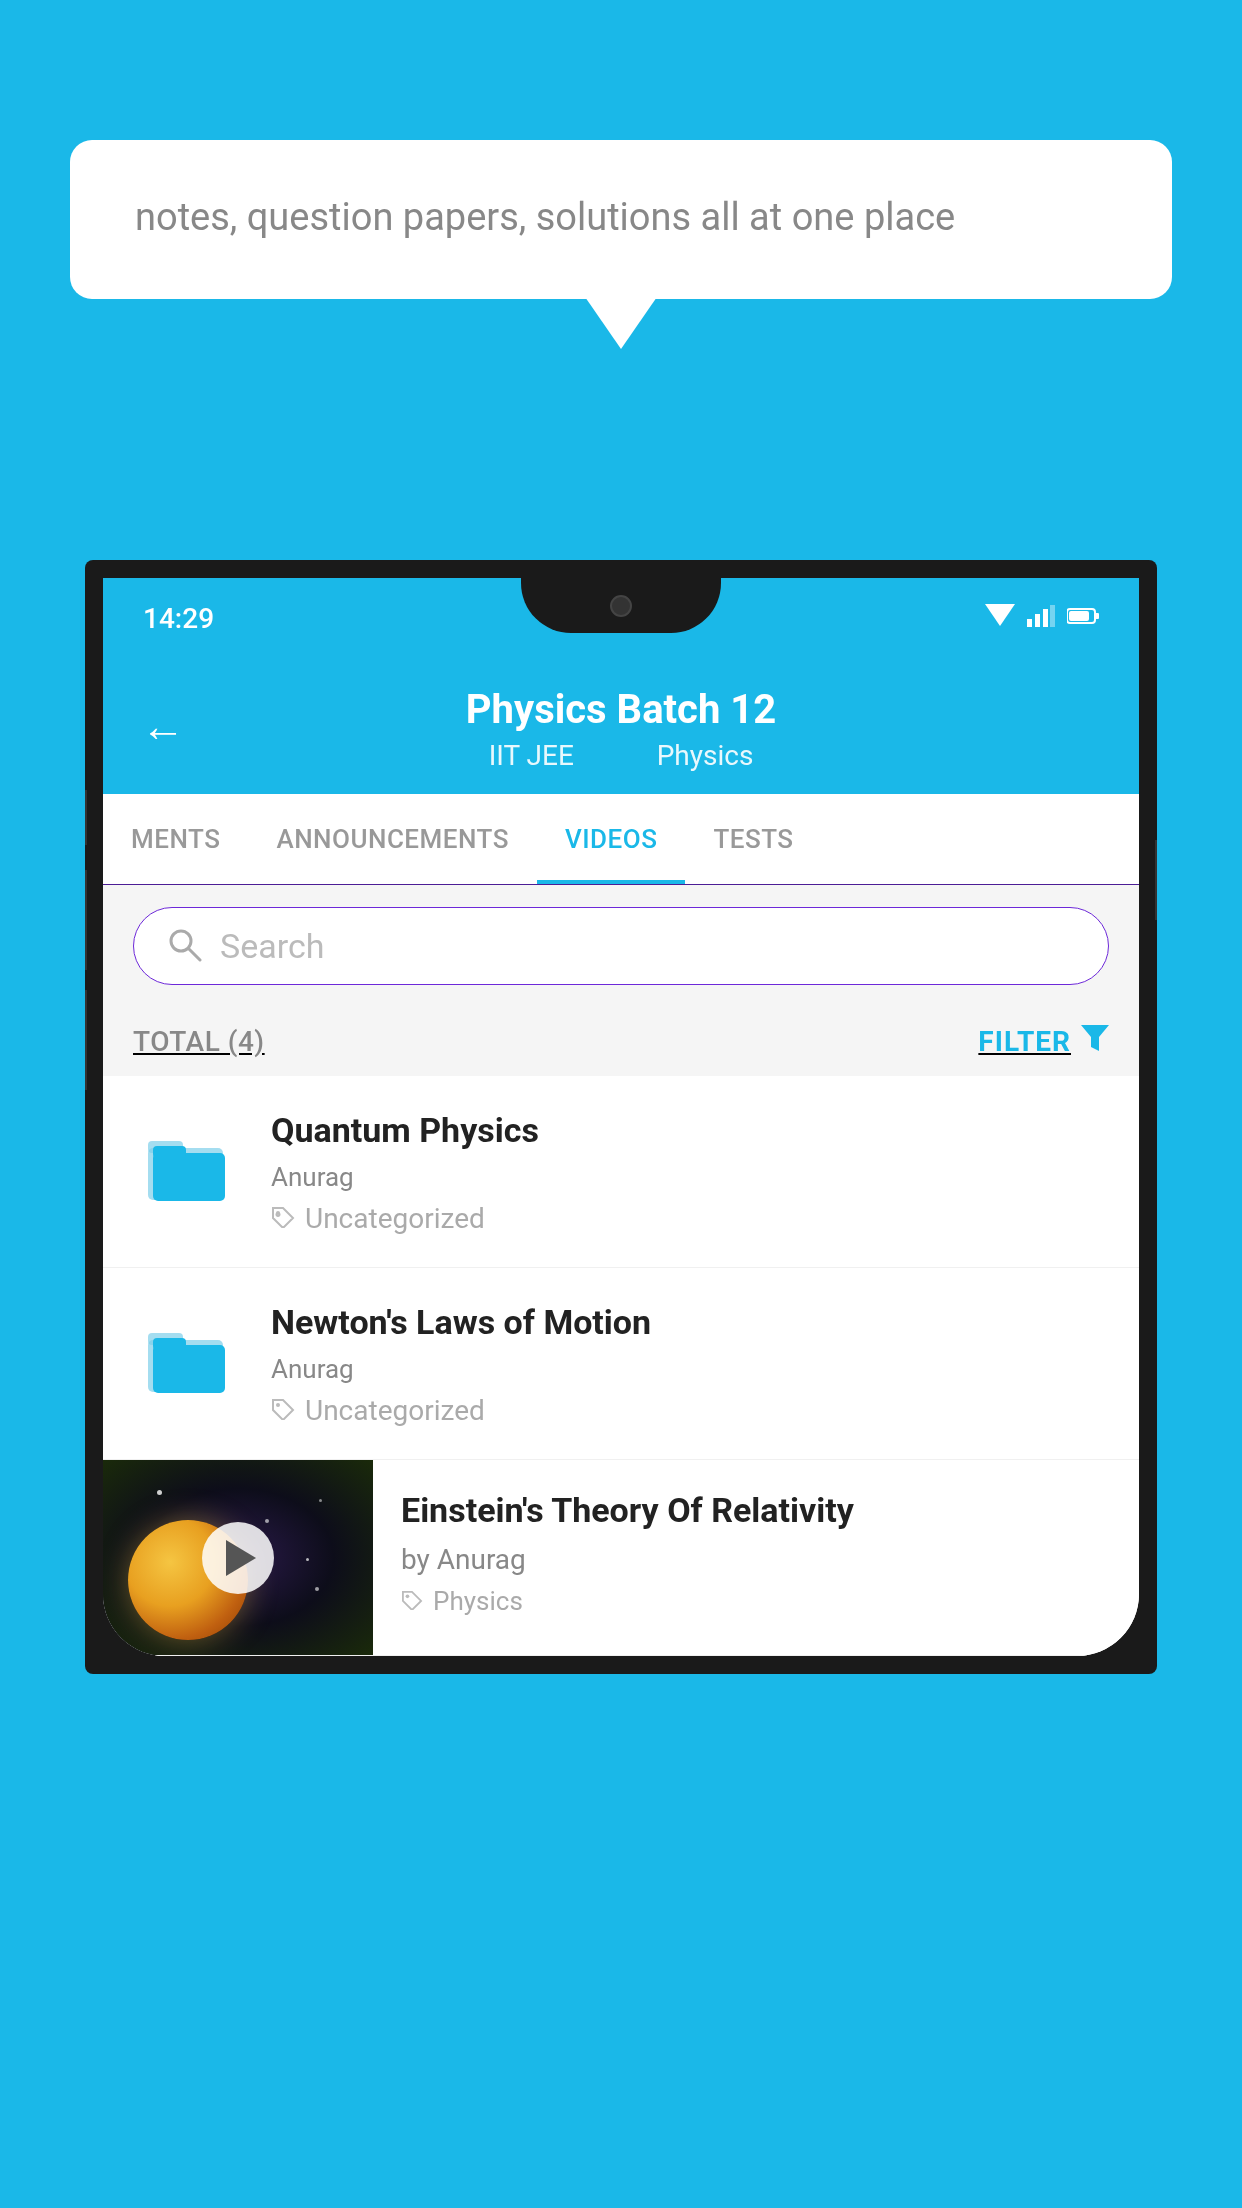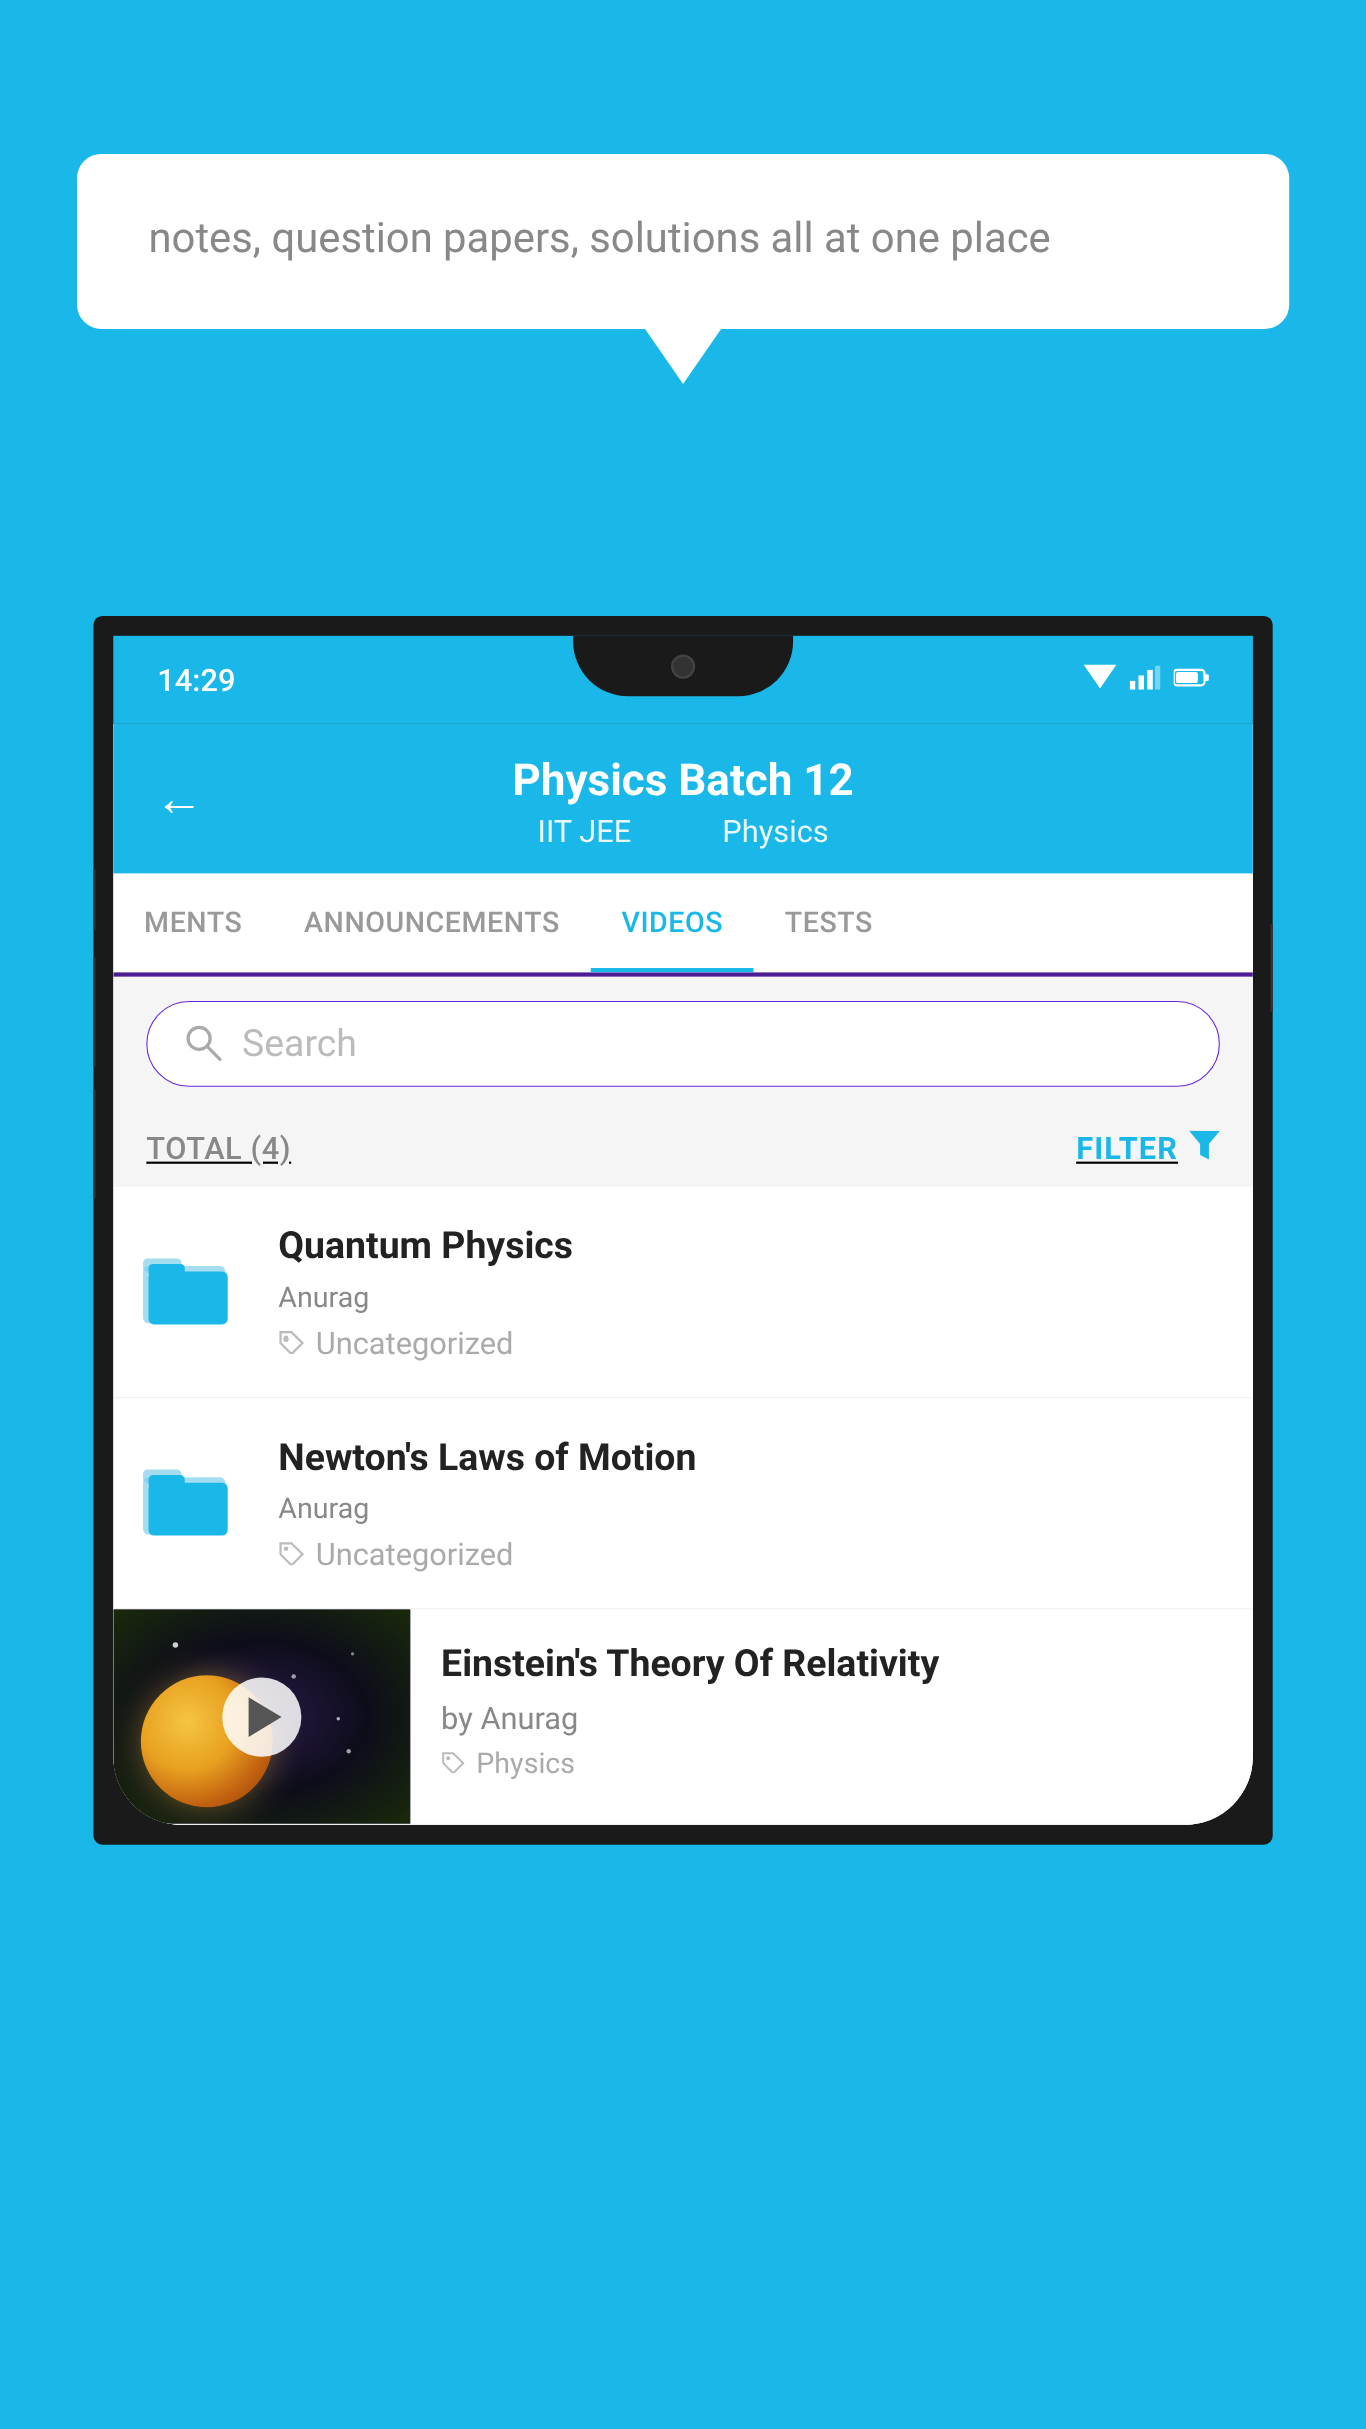--- a/index.html
+++ b/index.html
@@ -155,21 +155,21 @@
     }
 
     .header-subtitle span {
       margin: 0 24px;
     }
 
     
     .tabs-container {
       display: flex;
       background: white;
-      border-bottom: 4px solid #4c1d95;
+      border-bottom: 1px solid #4c1d95;
       overflow-x: auto;
     }
 
     .tab-item {
       padding: 30px 28px;
       font-size: 26px;
       color: #999;
       font-weight: 500;
       letter-spacing: 0.5px;
       white-space: nowrap;
@@ -241,21 +241,21 @@
     }
 
     
     .video-list {
       background: white;
     }
 
     .video-item {
       display: flex;
       align-items: flex-start;
-      padding: 32px 12px;
+      padding: 32px 30px;
       border-bottom: 1px solid #f0f0f0;
       gap: 28px;
     }
 
     .video-thumb {
       width: 110px;
       height: 110px;
       flex-shrink: 0;
       display: flex;
       align-items: center;

